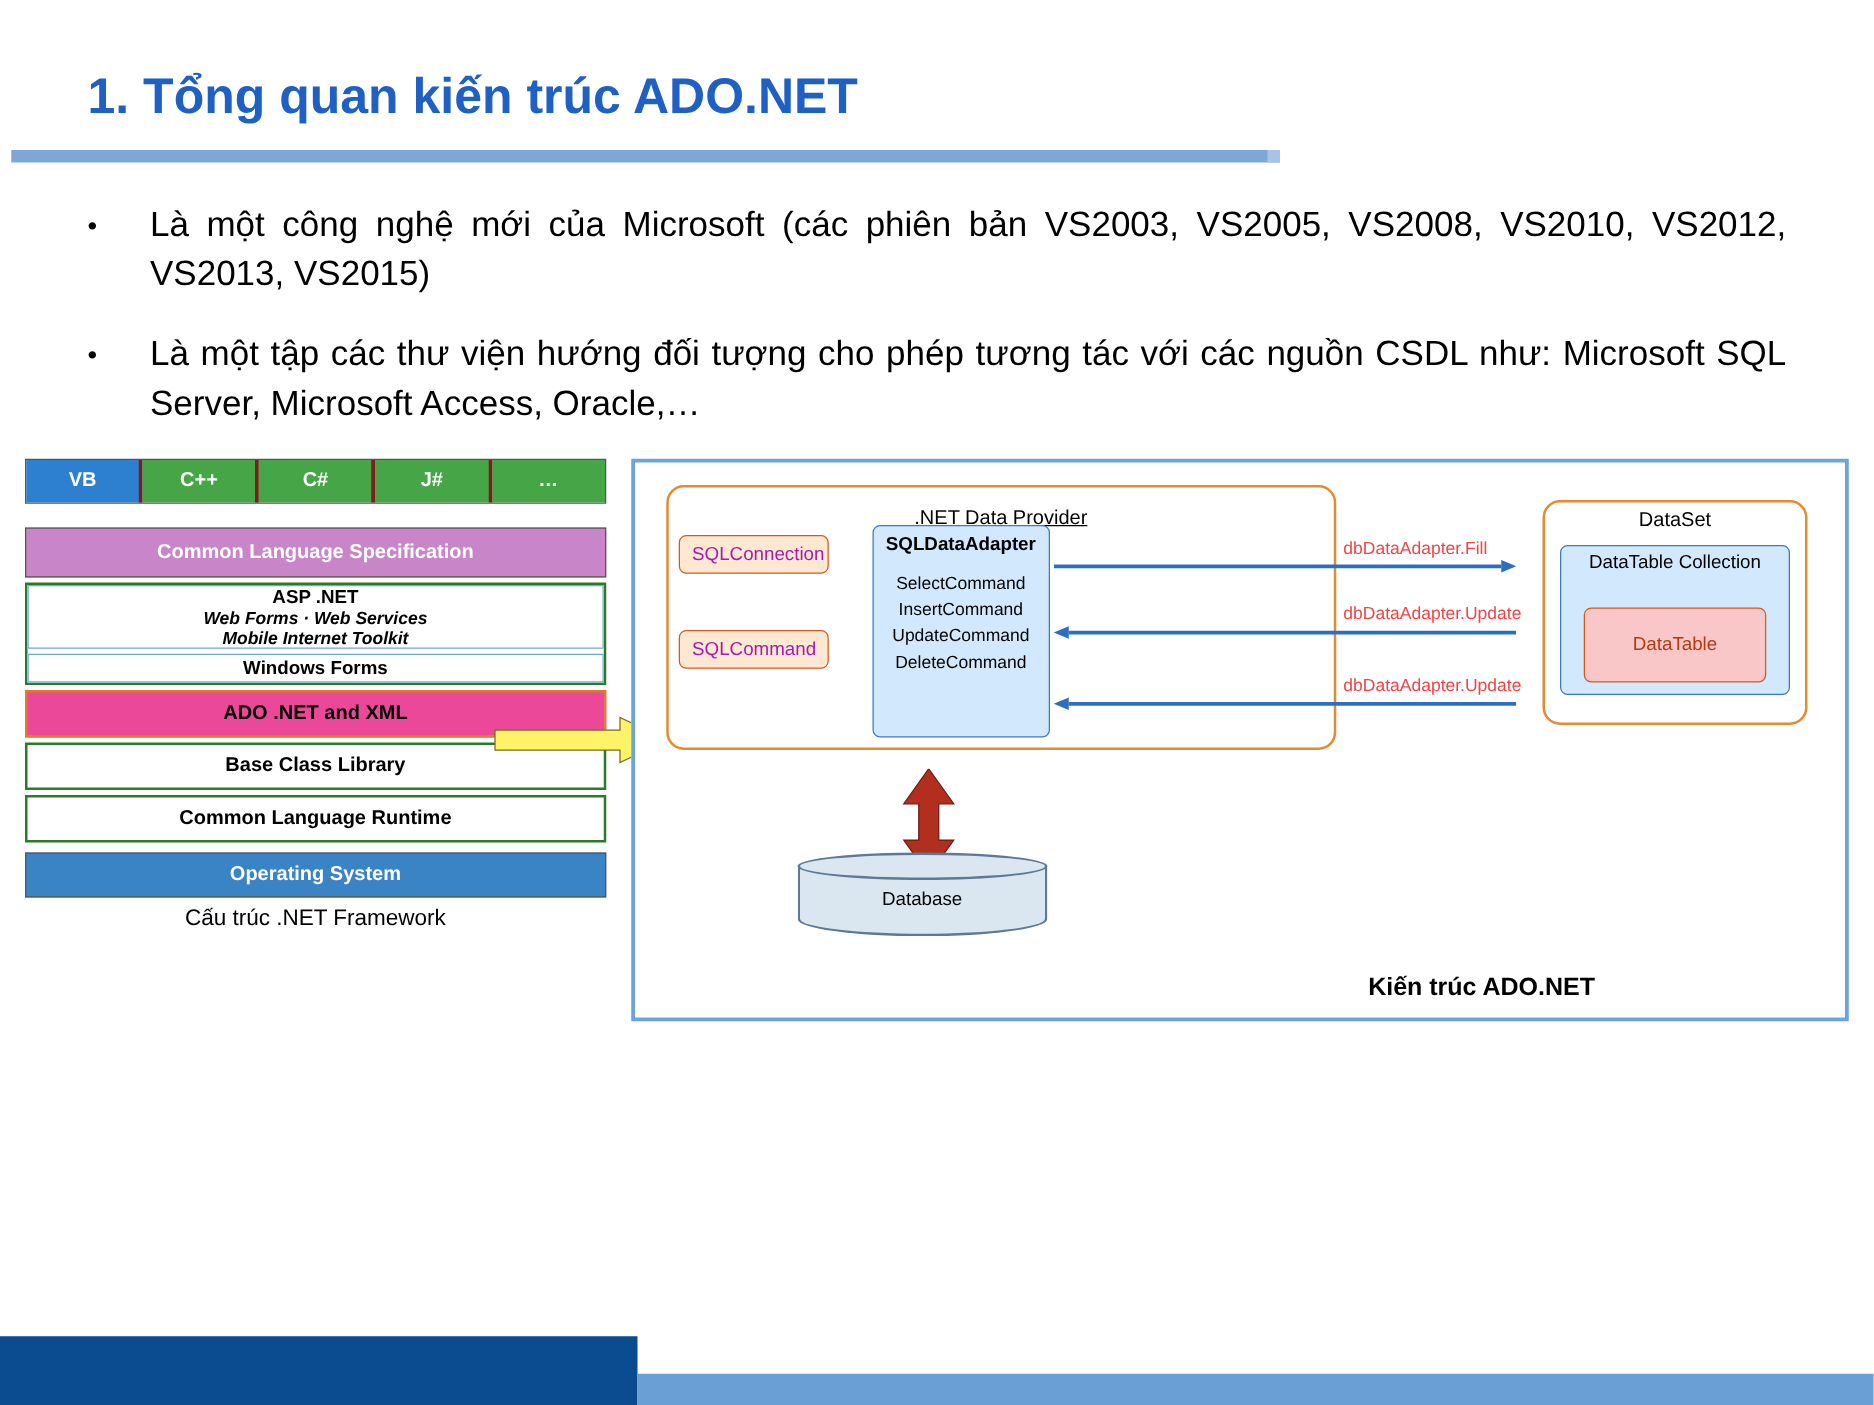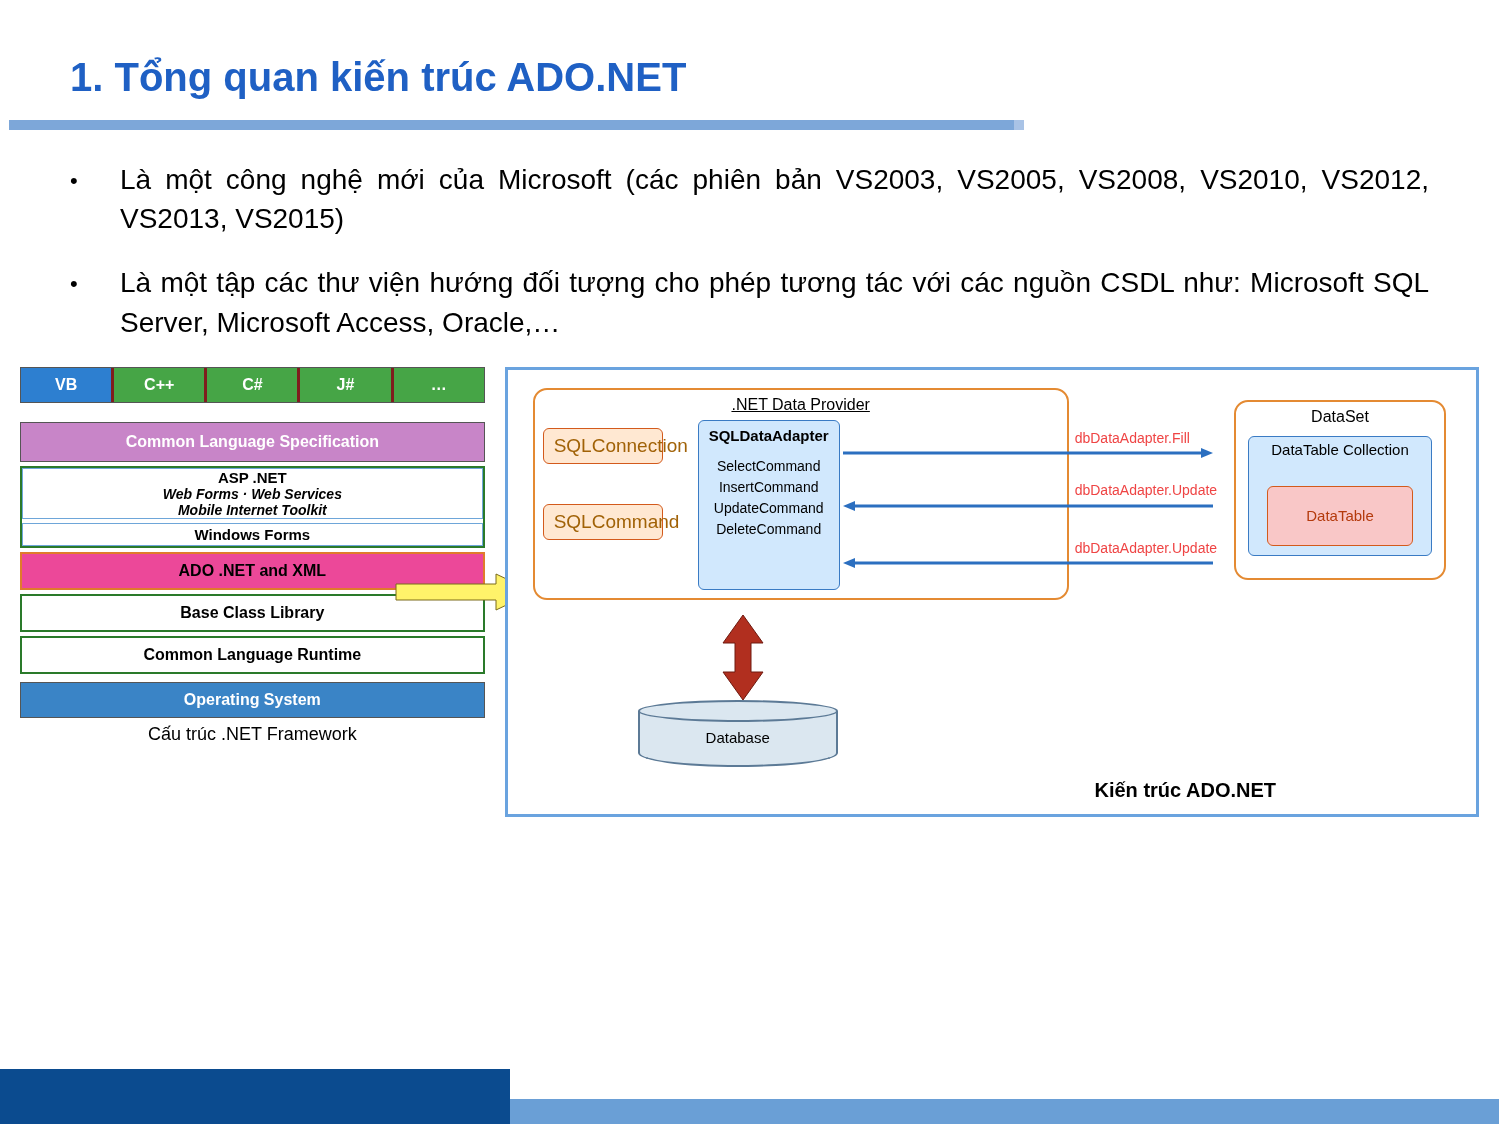--- a/index.html
+++ b/index.html
@@ -155,30 +155,30 @@
     position: absolute;
     top: 18px; left: 25px;
     width: 536px;
     height: 212px;
     border: 2px solid #e48a32;
     border-radius: 14px;
   }
   .provider-title {
     text-align: center;
     font-size: 16px;
-    margin-top: 6px;
+    margin-top: 16px;
     color: #000;
     text-decoration: underline;
   }
   .orange-box {
     border: 1px solid #d35a1c;
     border-radius: 6px;
     background: #ffe8d2;
-    color: #a16207;
-    font-size: 19px;
+    color: #a21caf;
+    font-size: 15px;
     padding: 6px 10px;
     text-align: center;
     position: absolute;
   }
   .sqlconn { top: 58px; left: 35px; width: 120px; }
   .sqlcmd  { top: 134px; left: 35px; width: 120px; }
   .adapter-box {
     position: absolute;
     top: 50px; left: 190px;
     width: 142px;
@@ -230,21 +230,21 @@
     position: absolute;
     font-size: 14px;
     color: #ef4444;
   }
   .lbl-fill   { top: 60px;  left: 567px; }
   .lbl-upd1   { top: 112px; left: 567px; }
   .lbl-upd2   { top: 170px; left: 567px; }
 
   .db-cyl {
     position: absolute;
-    top: 330px; left: 130px;
+    top: 312px; left: 130px;
     width: 200px; height: 70px;
   }
   .db-cyl .top {
     width: 200px; height: 22px;
     background: #dbe7f0;
     border: 2px solid #5c7a96;
     border-radius: 100px / 11px;
     position: absolute; top: 0;
   }
   .db-cyl .body {

